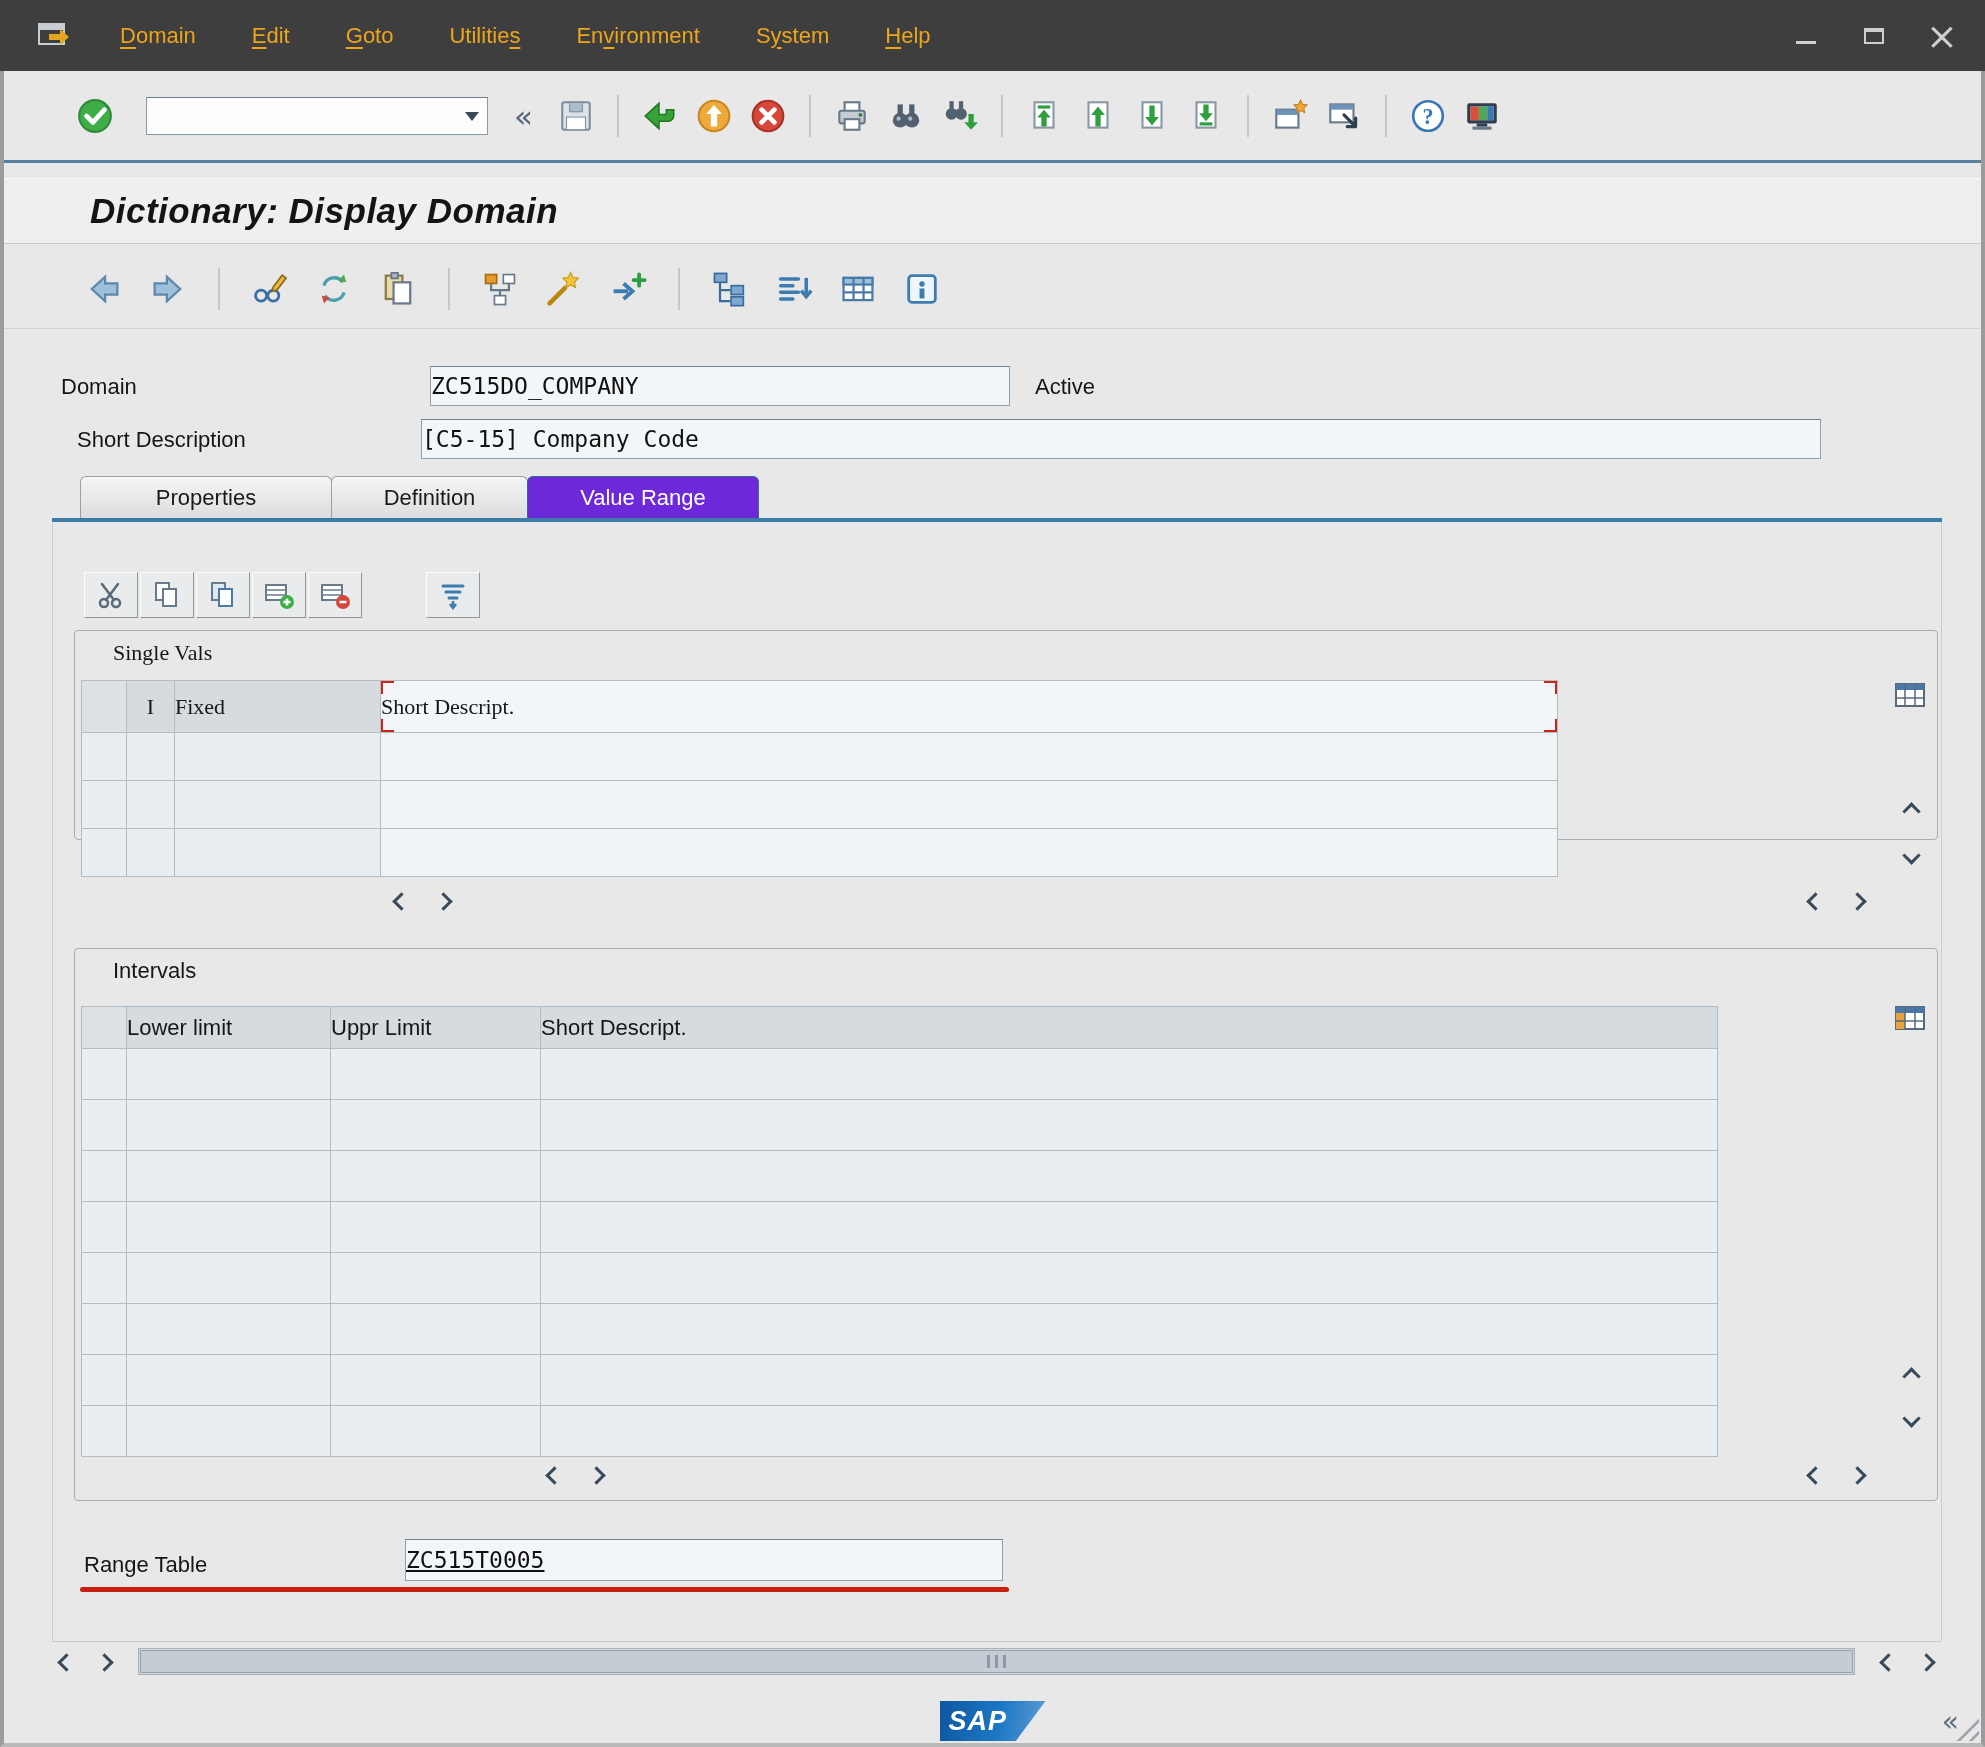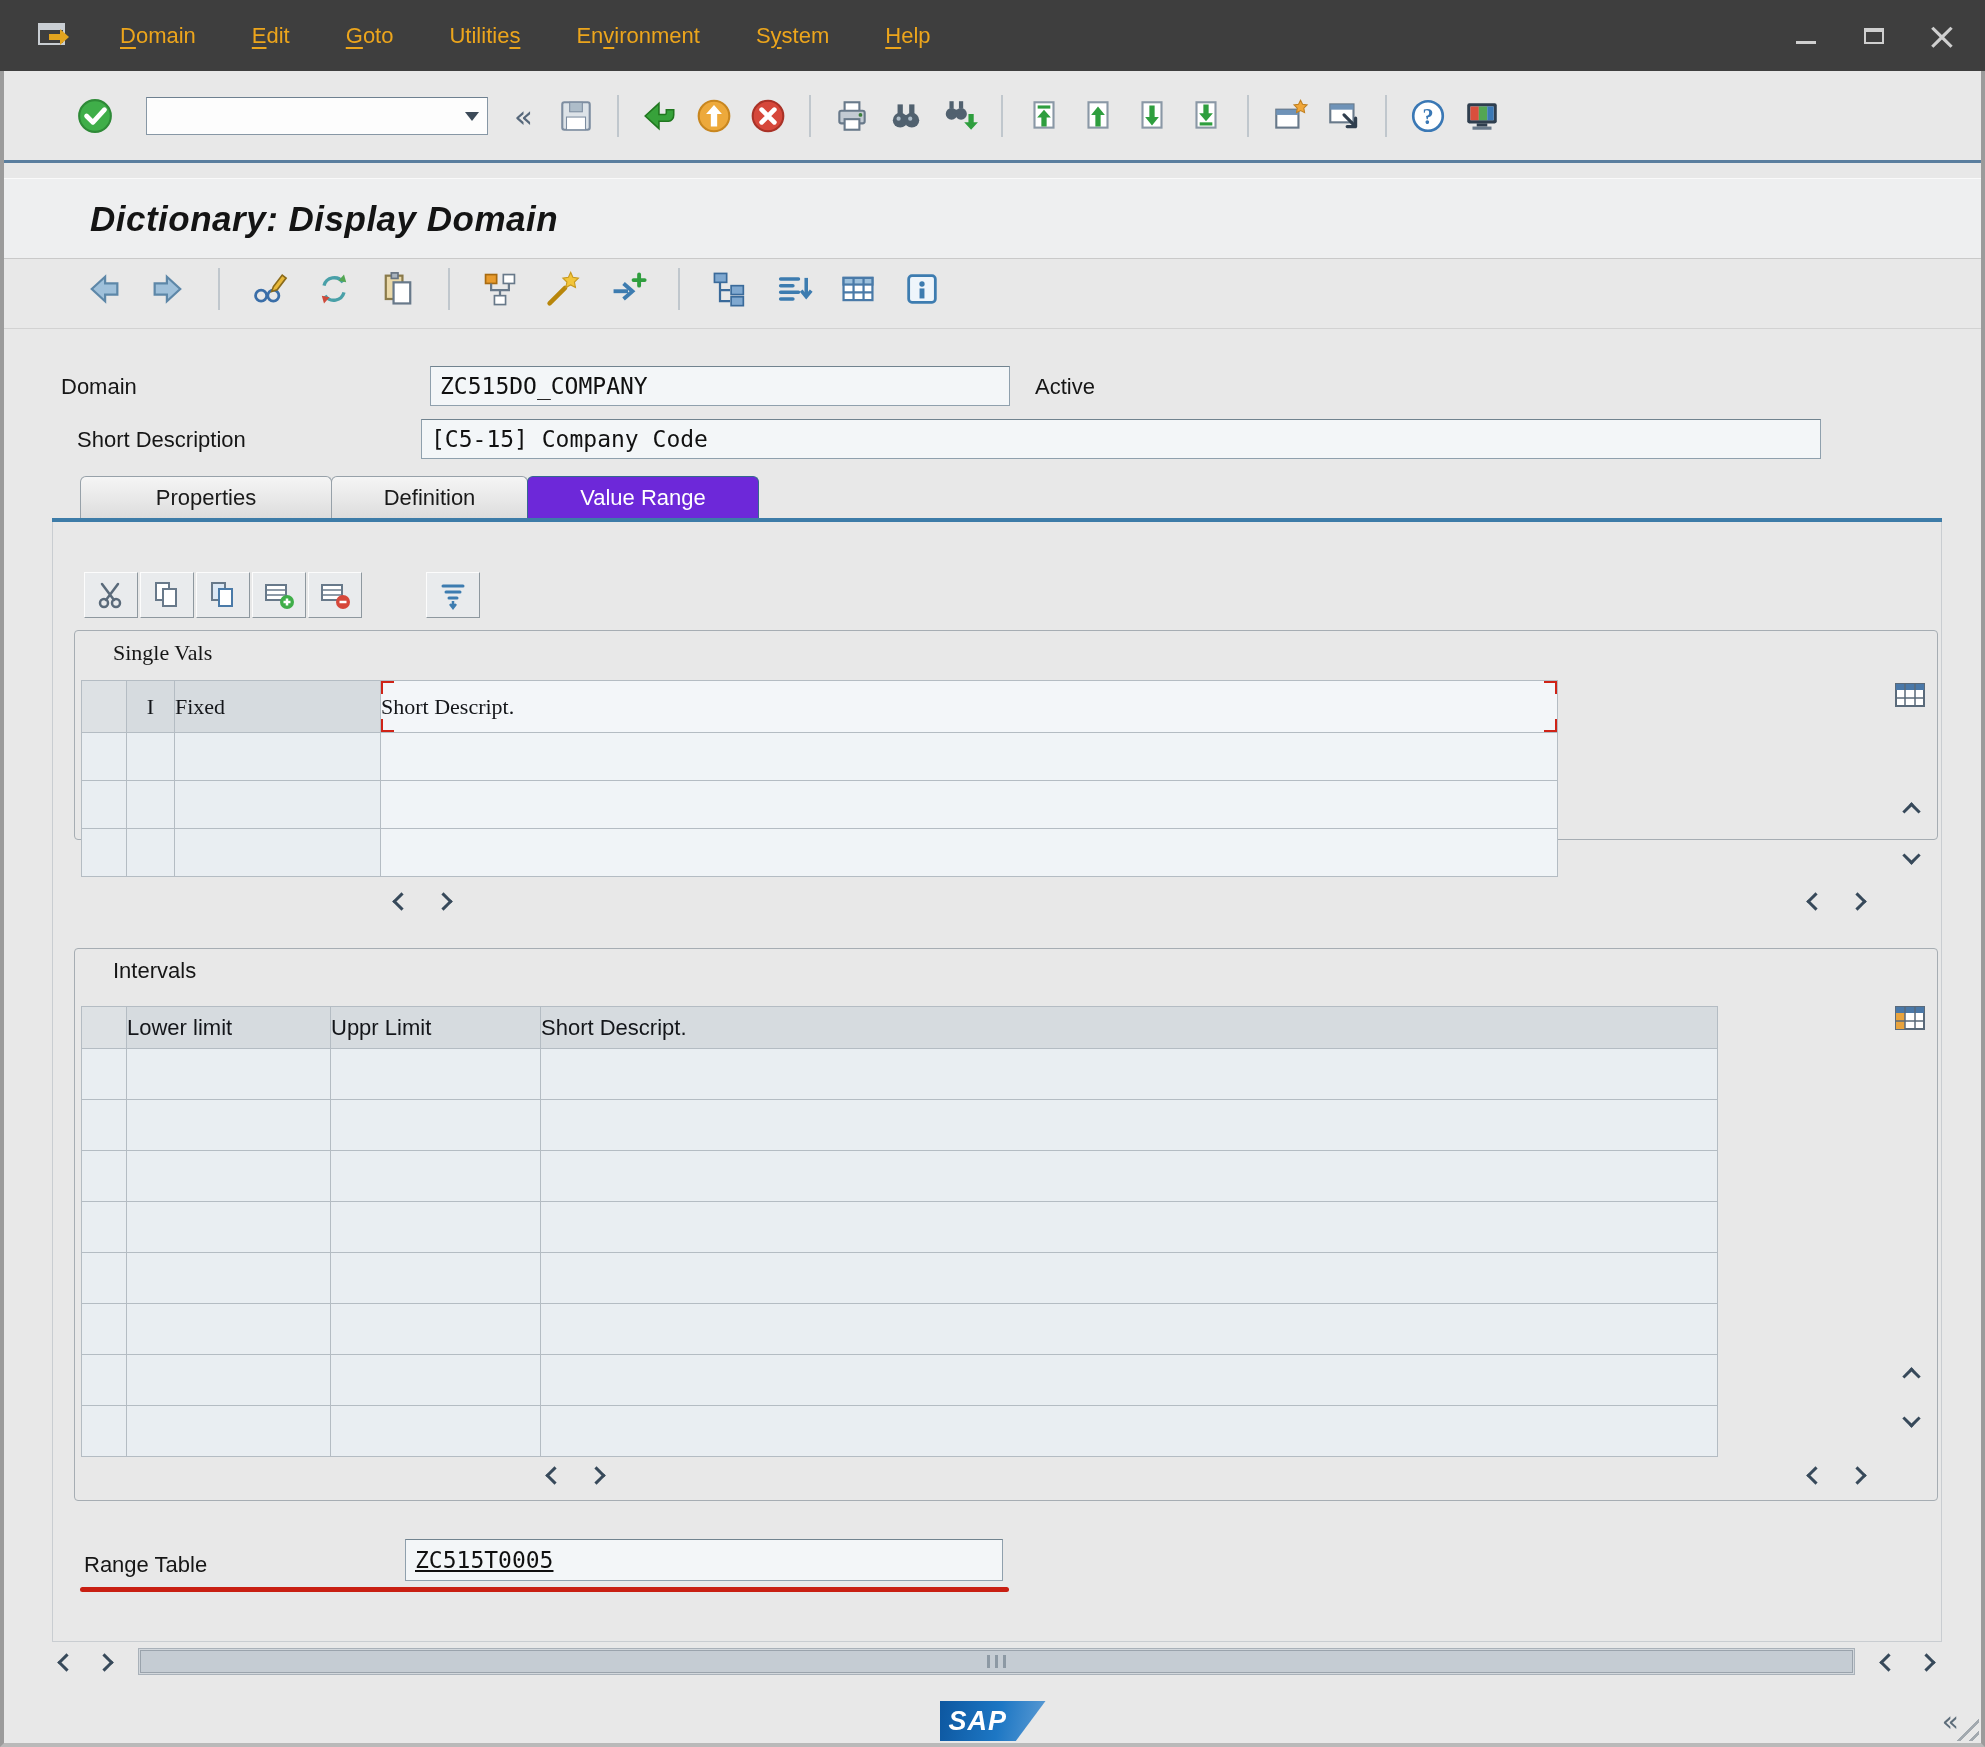--- a/index.html
+++ b/index.html
@@ -29,34 +29,34 @@
            border-bottom:3px solid #5a7e9e;padding-left:68px;gap:8px;}
   .tbtn{width:46px;height:46px;display:flex;align-items:center;justify-content:center;background:transparent;border:none;}
   .vsep{width:2px;height:42px;background:#c0c7cd;margin:0 10px;}
   .combo{position:relative;margin-left:20px;margin-right:8px;width:342px;height:38px;}
   .cmd{width:100%;height:100%;border:1px solid #8797a5;border-top-color:#6e8090;background:#fdfdfd;
        font-size:22px;padding:0 32px 0 8px;font-family:"Liberation Sans",sans-serif;}
   .dd{position:absolute;right:9px;top:15px;width:0;height:0;border-left:7px solid transparent;border-right:7px solid transparent;border-top:9px solid #3c4a58;}
   .chevsep{font-size:31px;color:#56677a;margin:0 12px 0 10px;font-family:"DejaVu Sans",sans-serif;}
 
   
-  .titlebar{position:absolute;left:0;right:0;top:107px;height:81px;background:#eeeff0;
+  .titlebar{position:absolute;left:0;right:0;top:107px;height:66px;background:#eeeff0;
             border-top:1px solid #fafafa;border-bottom:1px solid #c9c9c9;display:flex;align-items:center;padding-left:86px;}
   .titlebar h1{font-size:35px;font-style:italic;font-weight:bold;color:#141414;letter-spacing:.5px;}
 
   
   .apptoolbar{position:absolute;left:0;right:0;top:179px;height:79px;display:flex;align-items:center;
               padding-left:76px;gap:16px;border-bottom:1px solid #d2d2d2;}
   .abtn{width:48px;height:48px;display:flex;align-items:center;justify-content:center;}
 
   
   .flabel{position:absolute;font-size:22px;color:#161616;white-space:nowrap;}
   .ffield{position:absolute;height:40px;background:#f3f6f8;border:1px solid #8fa0ad;border-top-color:#71838f;
           font-family:"DejaVu Sans Mono","Liberation Mono",monospace;font-size:23px;color:#101010;
-          display:flex;align-items:center;padding-left:9px;white-space:nowrap;overflow:hidden;}
+          display:flex;align-items:center;white-space:nowrap;overflow:hidden;}
   #domain-label{left:57px;top:303px;}
   #domain-field{left:426px;top:295px;width:580px;}
   #active-text{left:1031px;top:303px;}
   #shortdesc-label{left:73px;top:356px;}
   #shortdesc-field{left:417px;top:348px;width:1400px;}
 
   
   .tabstrip{position:absolute;left:76px;top:405px;height:42px;display:flex;}
   .tab{height:42px;display:flex;align-items:center;justify-content:center;font-size:22px;color:#1a1a1a;
        background:linear-gradient(#f5f5f5,#dddddd);border:1px solid #97a1a9;border-bottom:none;

